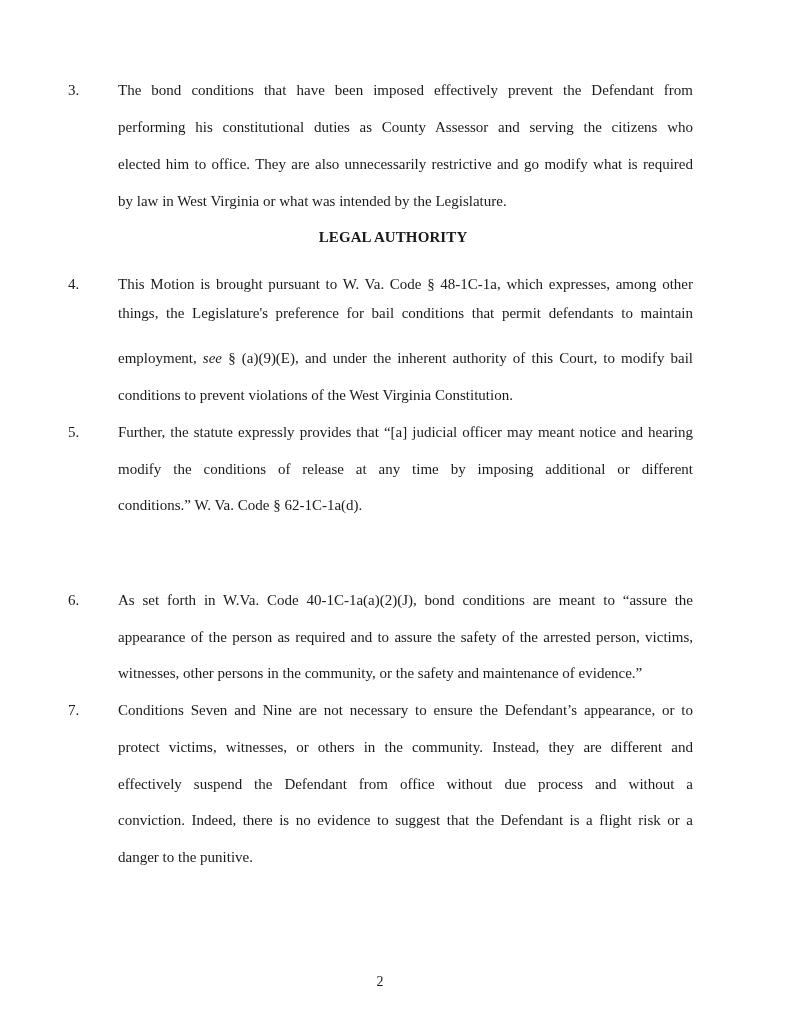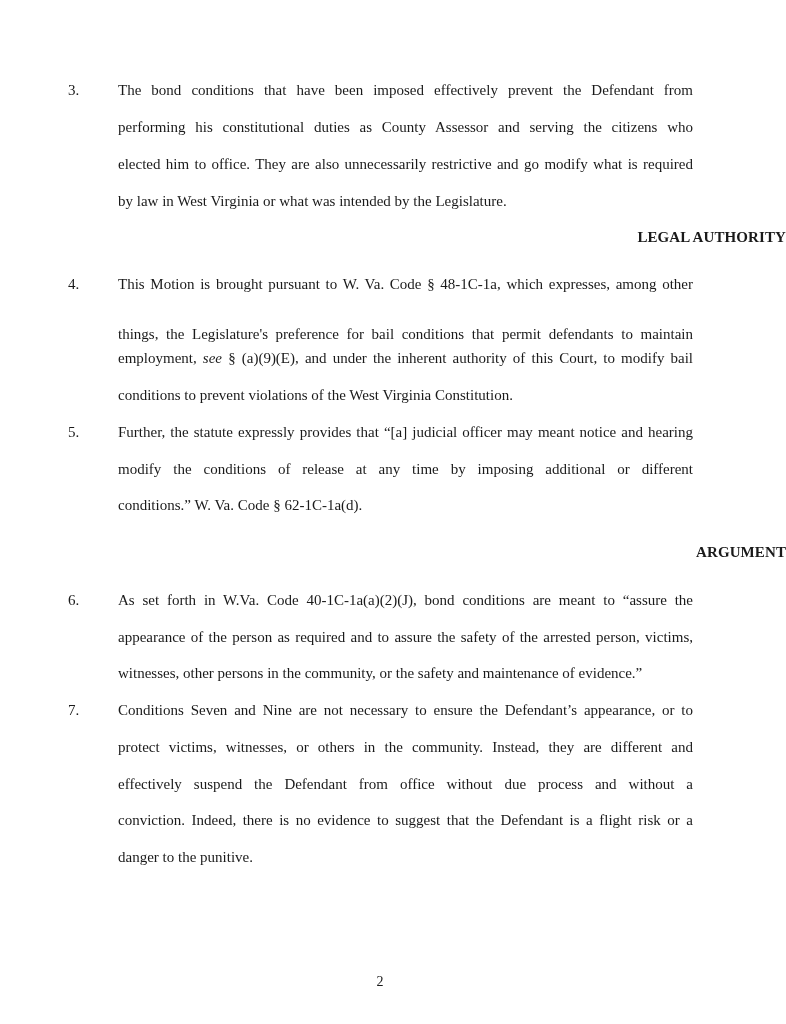--- a/index.html
+++ b/index.html
@@ -43,21 +43,21 @@
       text-align: justify;
       text-align-last: justify;
     }
     .line.last {
       text-align-last: left;
     }
     .heading {
       position: absolute;
       left: 0;
       width: 786px;
-      text-align: right;
+      text-align: center;
       font-weight: bold;
       font-size: 15px;
       line-height: 18px;
       letter-spacing: 0.1px;
     }
     .page-number {
       position: absolute;
       left: 0;
       width: 760px;
       text-align: center;
@@ -78,33 +78,32 @@
     <div class="line" style="top:118px">performing his constitutional duties as County Assessor and serving the citizens who</div>
     <div class="line" style="top:155px">elected him to office. They are also unnecessarily restrictive and go modify what is required</div>
     <div class="line last" style="top:192px">by law in West Virginia or what was intended by the Legislature.</div>
   </div>
 
   <div class="heading" style="top:228px">LEGAL AUTHORITY</div>
 
   <div class="para">
     <span class="num" style="top:275px">4.</span>
     <div class="line" style="top:275px">This Motion is brought pursuant to W. Va. Code § 48-1C-1a, which expresses, among other</div>
-    <div class="line" style="top:325px">things, the Legislature's preference for bail conditions that permit defendants to maintain</div>
+    <div class="line" style="top:304px">things, the Legislature's preference for bail conditions that permit defendants to maintain</div>
     <div class="line" style="top:349px"><span>employment, </span><em>see</em><span> § (a)(9)(E), and under the inherent authority of this Court, to modify bail</span></div>
     <div class="line last" style="top:386px">conditions to prevent violations of the West Virginia Constitution.</div>
   </div>
 
   <div class="para">
     <span class="num" style="top:423px">5.</span>
     <div class="line" style="top:423px">Further, the statute expressly provides that “[a] judicial officer may meant notice and hearing</div>
     <div class="line" style="top:460px">modify the conditions of release at any time by imposing additional or different</div>
     <div class="line last" style="top:496px">conditions.” W. Va. Code § 62-1C-1a(d).</div>
   </div>
 
-  <div class="heading" style="top:543px">ARGUMENT</div>
 
   <div class="para">
     <span class="num" style="top:591px">6.</span>
     <div class="line" style="top:591px">As set forth in W.Va. Code 40-1C-1a(a)(2)(J), bond conditions are meant to “assure the</div>
     <div class="line" style="top:628px">appearance of the person as required and to assure the safety of the arrested person, victims,</div>
     <div class="line last" style="top:664px">witnesses, other persons in the community, or the safety and maintenance of evidence.”</div>
   </div>
 
   <div class="para">
     <span class="num" style="top:701px">7.</span>

